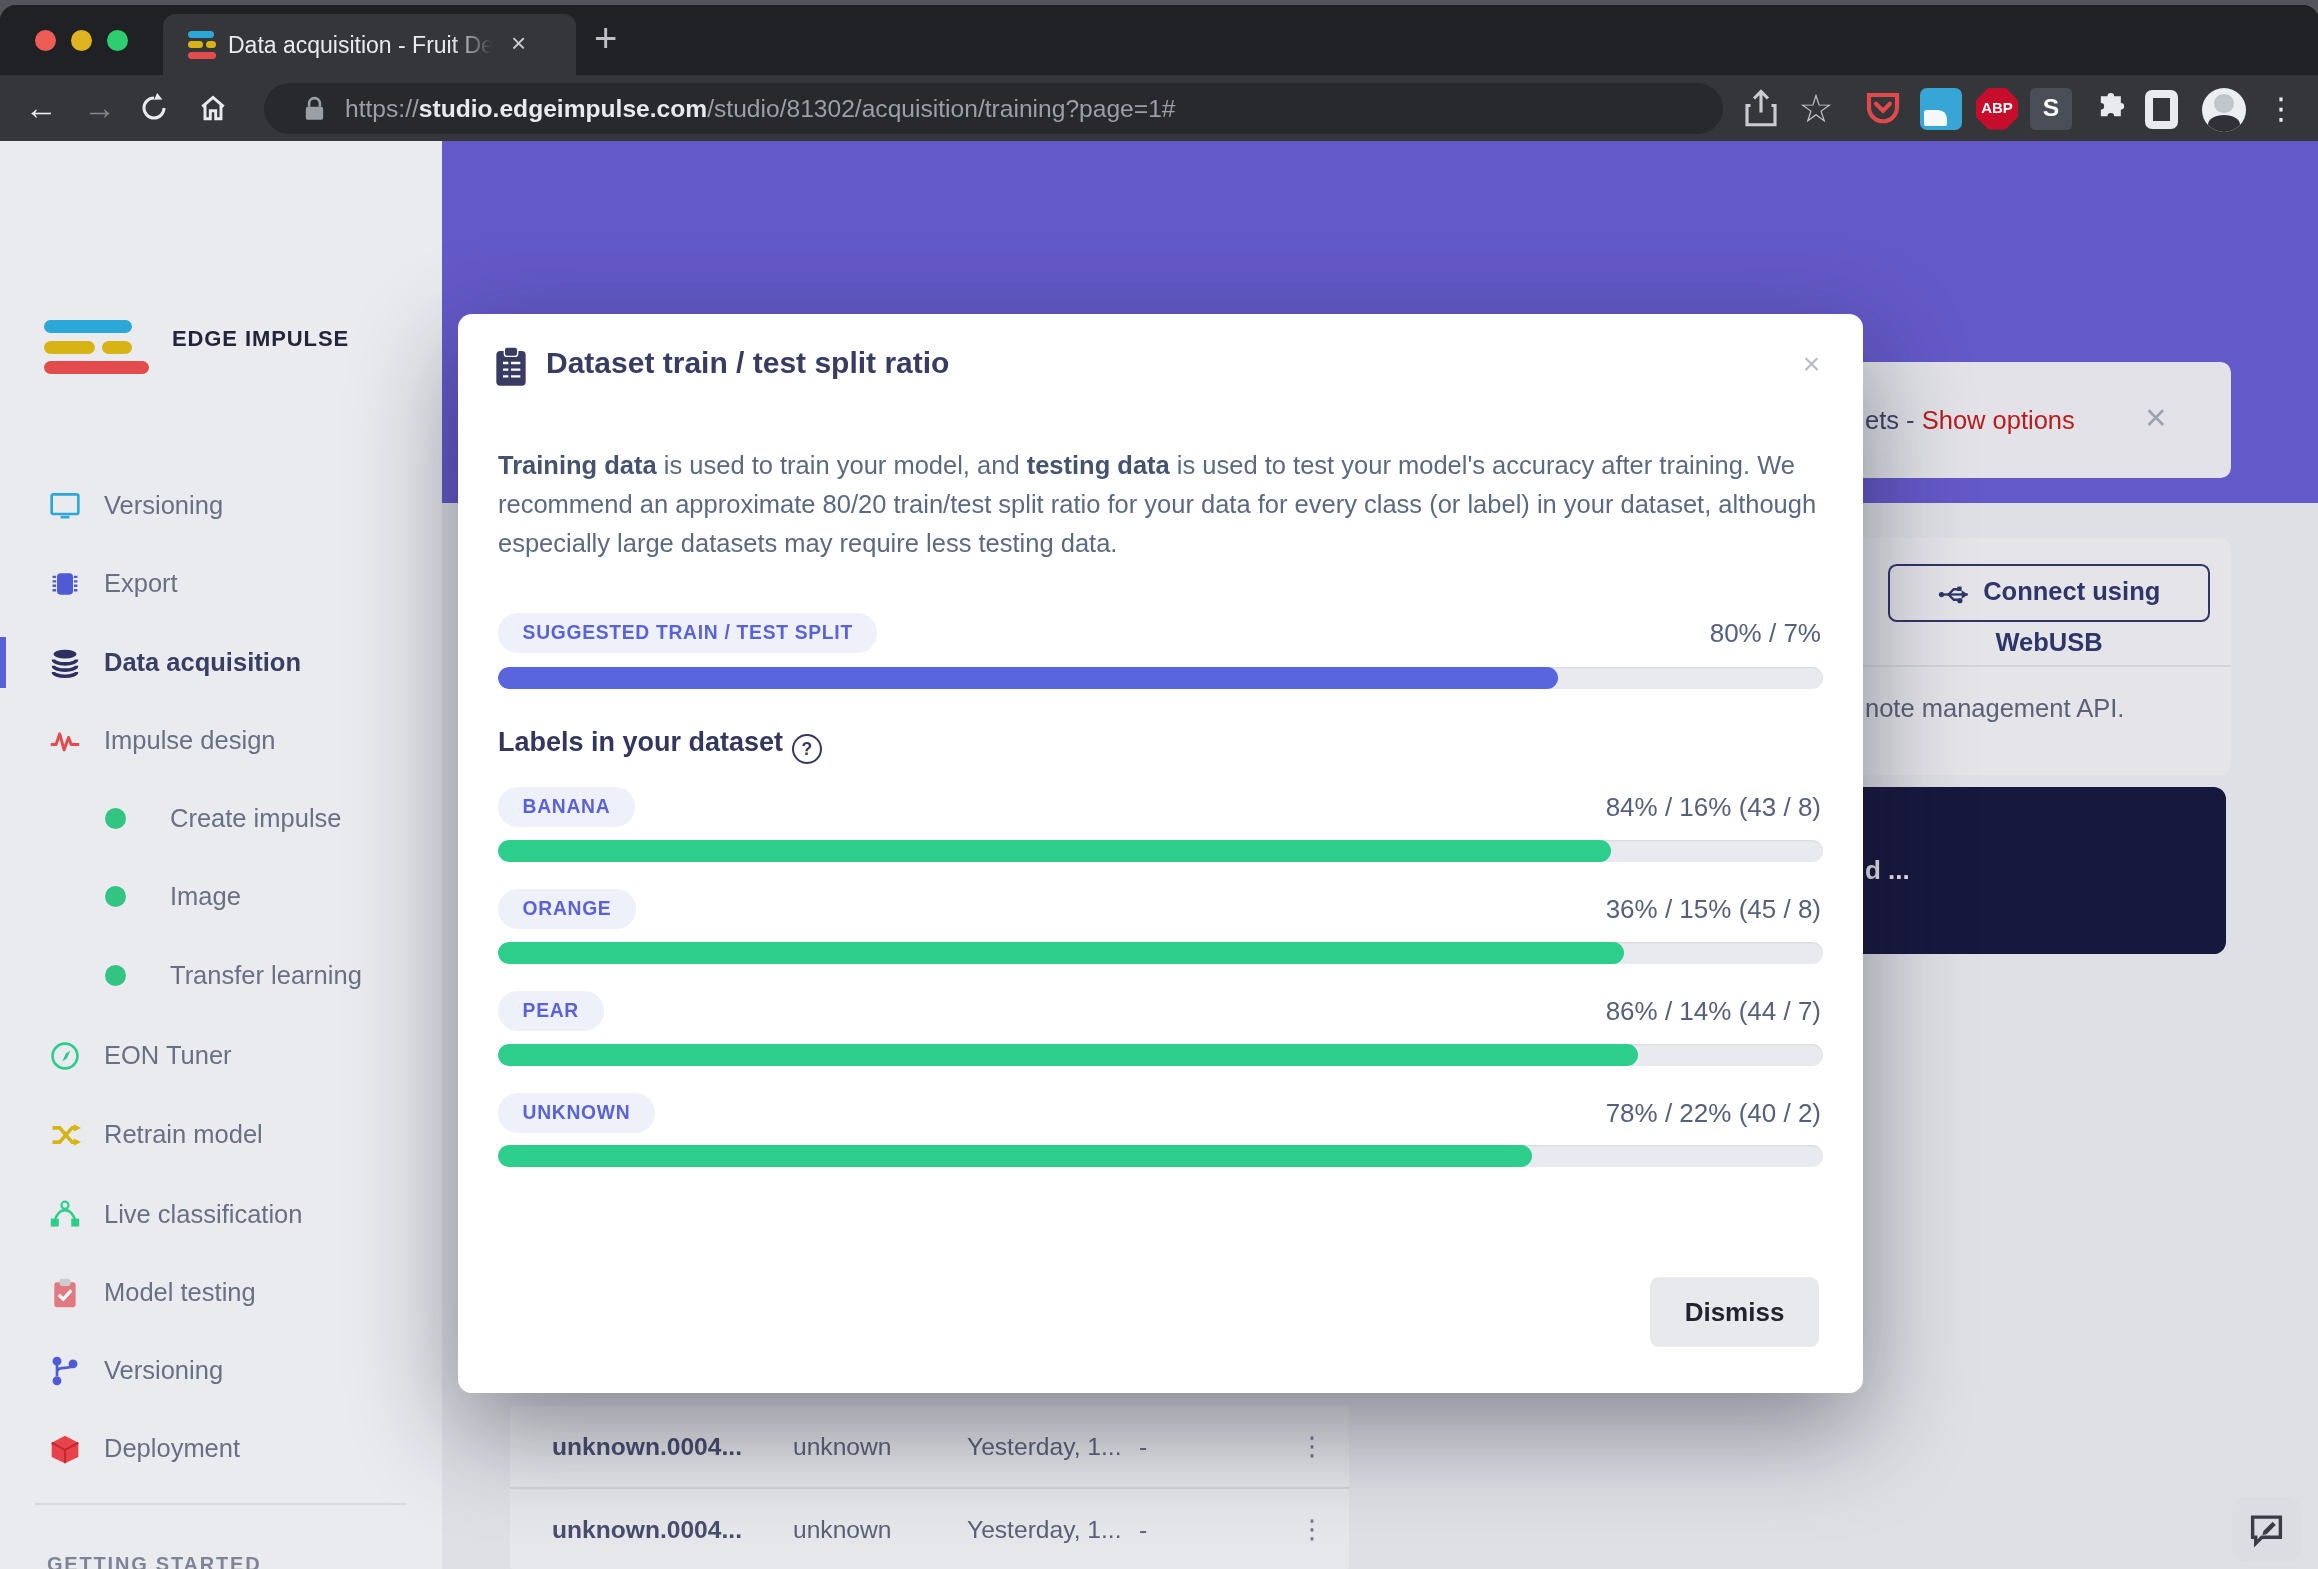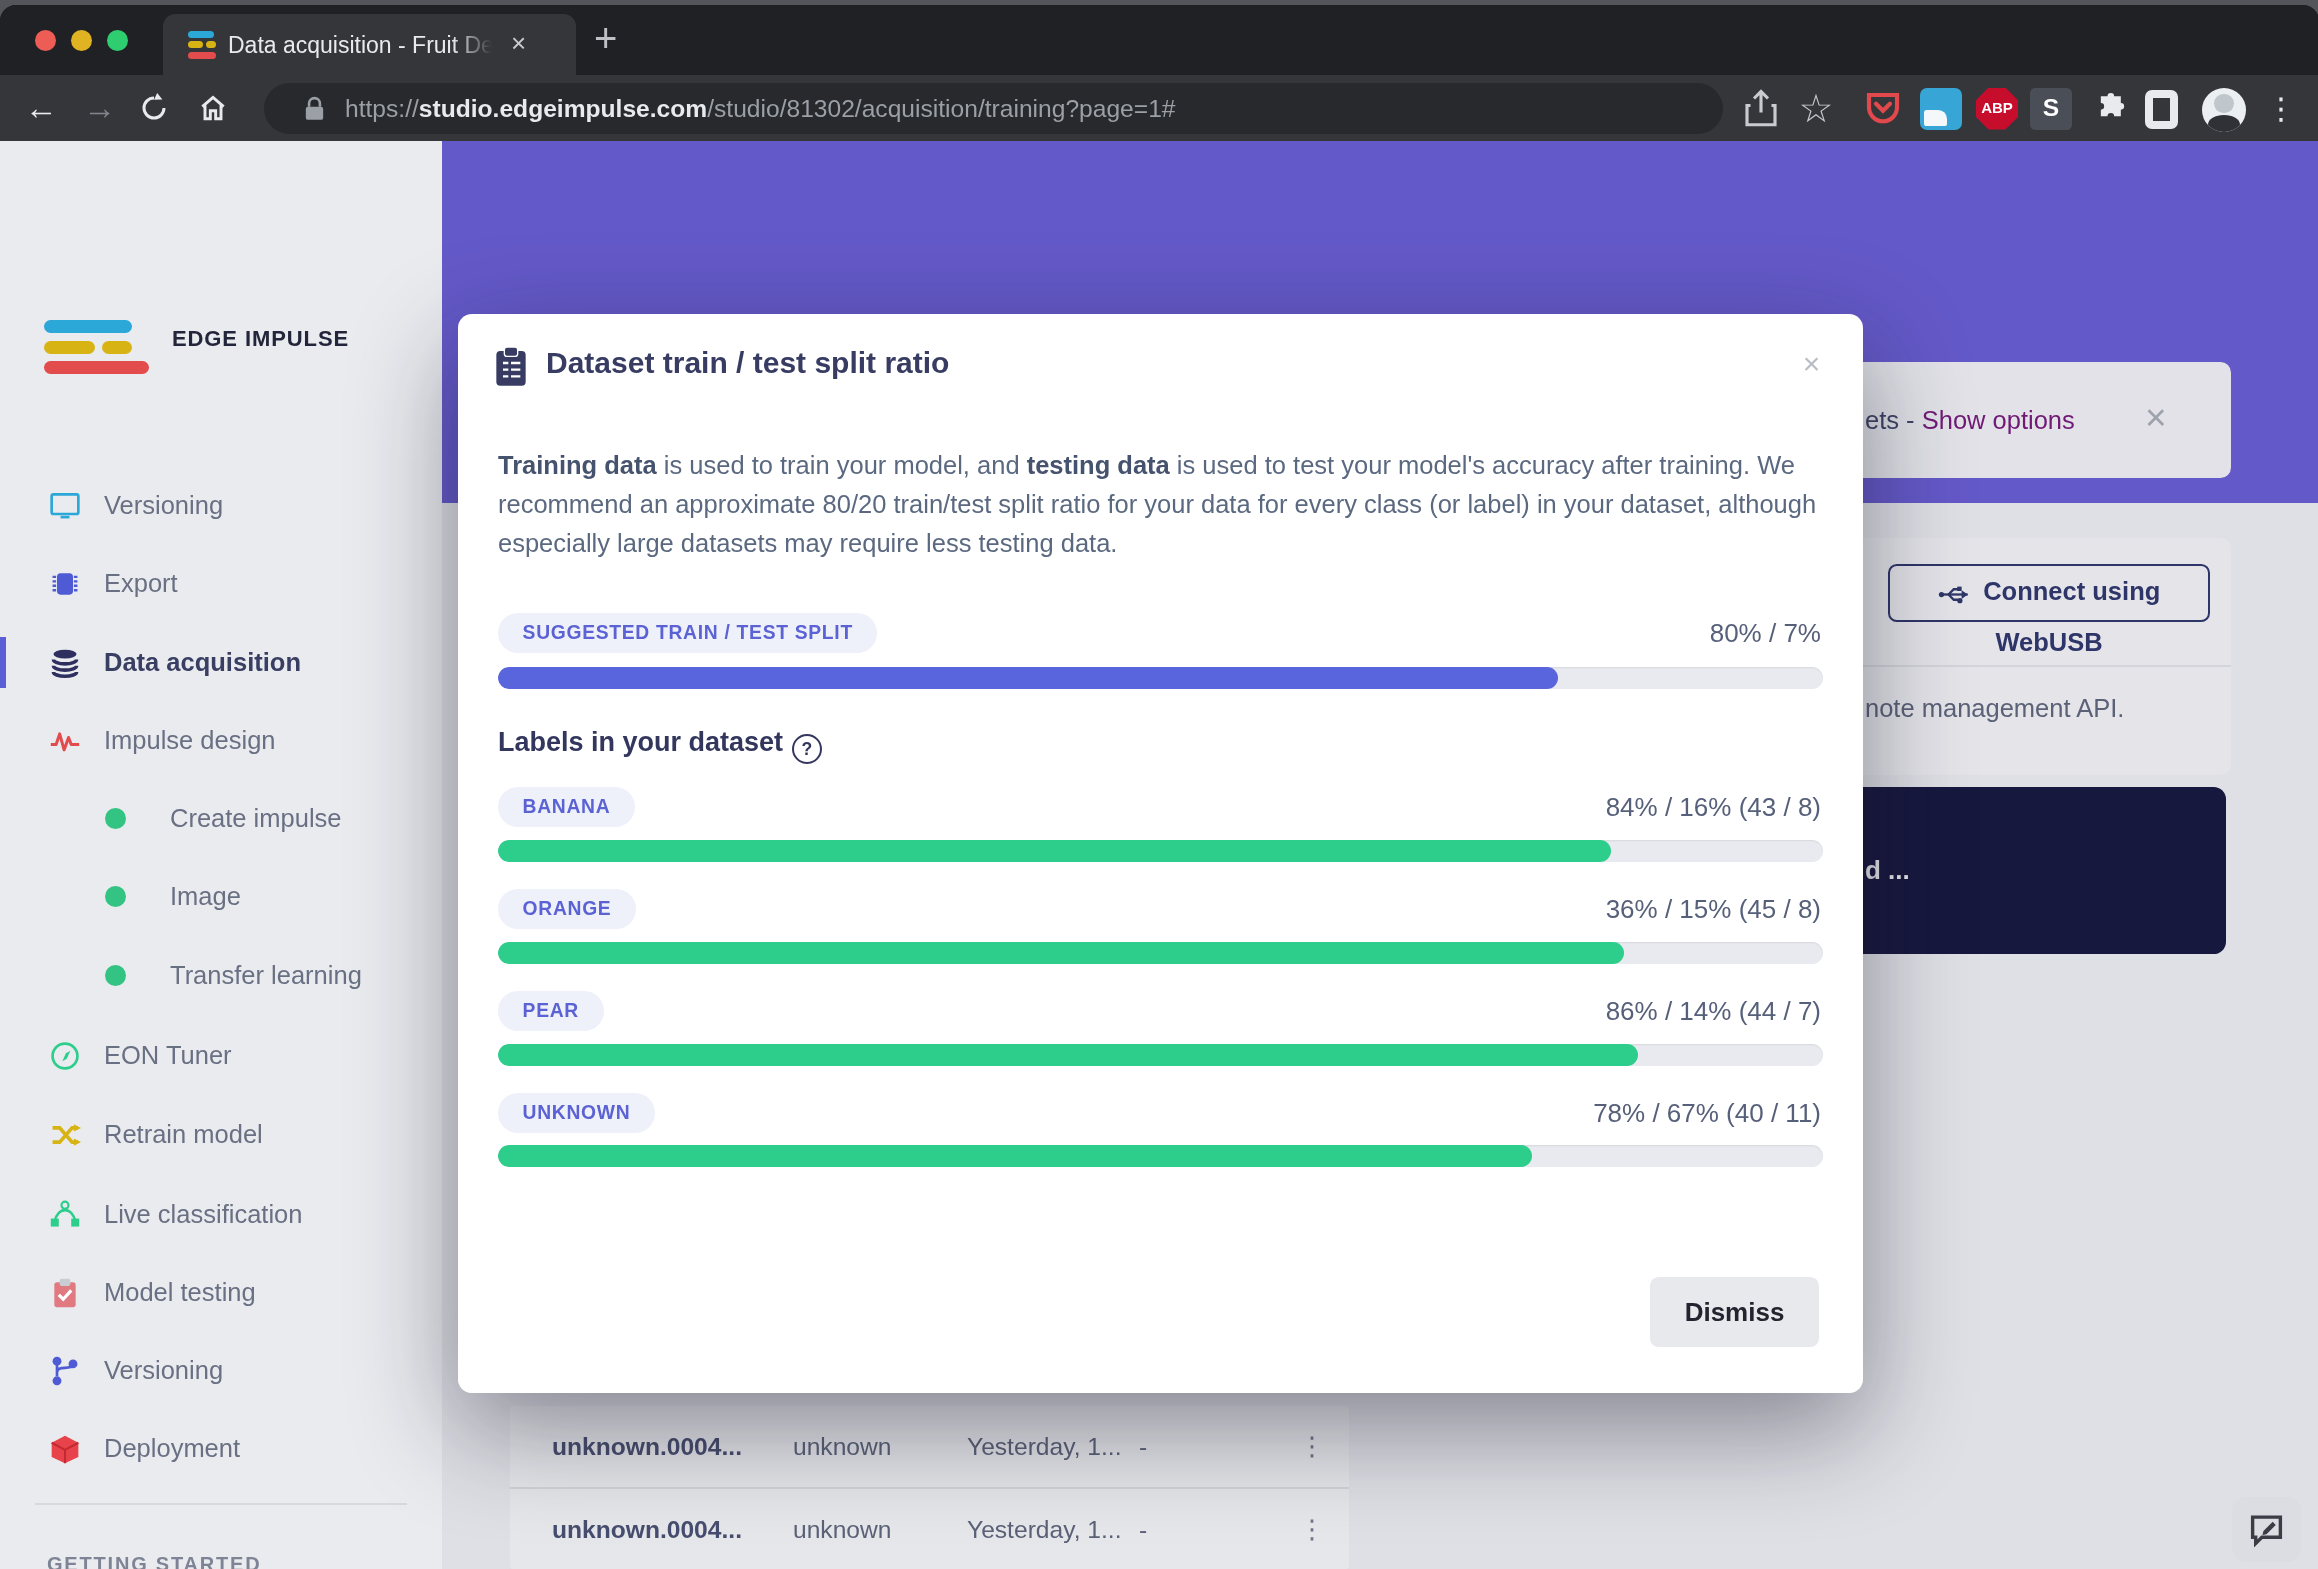--- a/index.html
+++ b/index.html
@@ -50,21 +50,21 @@
   .ptitle{position:absolute;left:507px;top:178px;color:#FFFFFF;font-size:30px;font-weight:700;letter-spacing:0.4px;white-space:nowrap;}
   .ptitle span{font-weight:400;font-size:24px;opacity:.85;letter-spacing:0;}
   .ptab-active{position:absolute;left:507px;top:264px;width:195px;height:70px;background:#E6E6EC;border-radius:10.5px 10.5px 0 0;text-align:center;
     line-height:56px;color:#3A3F68;font-size:25.5px;font-weight:700;}
   .ptab{position:absolute;top:264px;height:56px;line-height:56px;color:#F2F2F8;font-size:25.5px;font-weight:700;text-align:center;}
   .ptab-div{position:absolute;left:904px;top:274px;width:1.8px;height:33px;background:rgba(255,255,255,.65);}
 
   
   .banner{position:absolute;left:1758px;top:357px;width:473px;height:116px;background:#E2E2E8;border-radius:10.5px;}
   .banner-text{position:absolute;left:107px;top:0;height:116px;line-height:116px;font-size:25.5px;color:#3F4466;white-space:nowrap;}
-  .banner-text a{color:#701a75;text-decoration:none;}
+  .banner-text a{color:#b91c1c;text-decoration:none;}
   .banner-x{position:absolute;left:387px;top:0;height:116px;line-height:111px;font-size:37px;color:#9DA2AC;}
   .ccard{position:absolute;left:1758px;top:533px;width:473px;height:237px;background:#E4E4E9;border-radius:10.5px;}
   .webusb{position:absolute;left:130px;top:26px;width:318px;height:54px;border:2.6px solid #2E3568;border-radius:8.8px;color:#2E3568;
     font-size:25.5px;font-weight:700;text-align:center;line-height:51px;background:transparent;}
   .webusb svg{vertical-align:-5.3px;margin-right:10.5px;}
   .ccard-div{position:absolute;left:0;top:127px;width:473px;height:1.8px;background:#D4D5DA;}
   .api-text{position:absolute;left:107px;top:156px;font-size:25.5px;color:#5B6278;white-space:nowrap;}
   .dark-panel{position:absolute;left:1758px;top:782px;width:468px;height:167px;background:#17183E;border-radius:12.3px;}
   .dark-text{position:absolute;left:107px;top:0;height:167px;line-height:167px;color:#E8E8EC;font-size:26px;font-weight:700;}
 
@@ -363,21 +363,21 @@
           <div class="fill green" style="width: 85%;"></div>
         </div>
 
     <div class="pill" style="left:40px;top:677px;">PEAR</div>
     <div class="pval" style="top:677px;line-height:40px;">86% / 14% (44 / 7)</div>
     <div class="bar" style="top:730px;">
           <div class="fill green" style="width: 86%;"></div>
         </div>
 
     <div class="pill" style="left:40px;top:779px;">UNKNOWN</div>
-    <div class="pval" style="top:779px;line-height:40px;">78% / 67% (40 / 11)</div>
+    <div class="pval" style="top:779px;line-height:40px;">78% / 22% (40 / 2)</div>
     <div class="bar" style="top:831px;">
           <div class="fill green" style="width: 78%;"></div>
         </div>
 
     <button class="dismiss">Dismiss</button>
   </div>
 
   <div class="feedback">
     <svg class="abs" style="left:16px;top:14px;" width="37" height="37" viewBox="0 0 24 24">
       <path d="M3 4 h18 v13 h-12 l-4 4 v-4 h-2z" fill="none" stroke="#3A3D45" stroke-width="2.2"></path>

